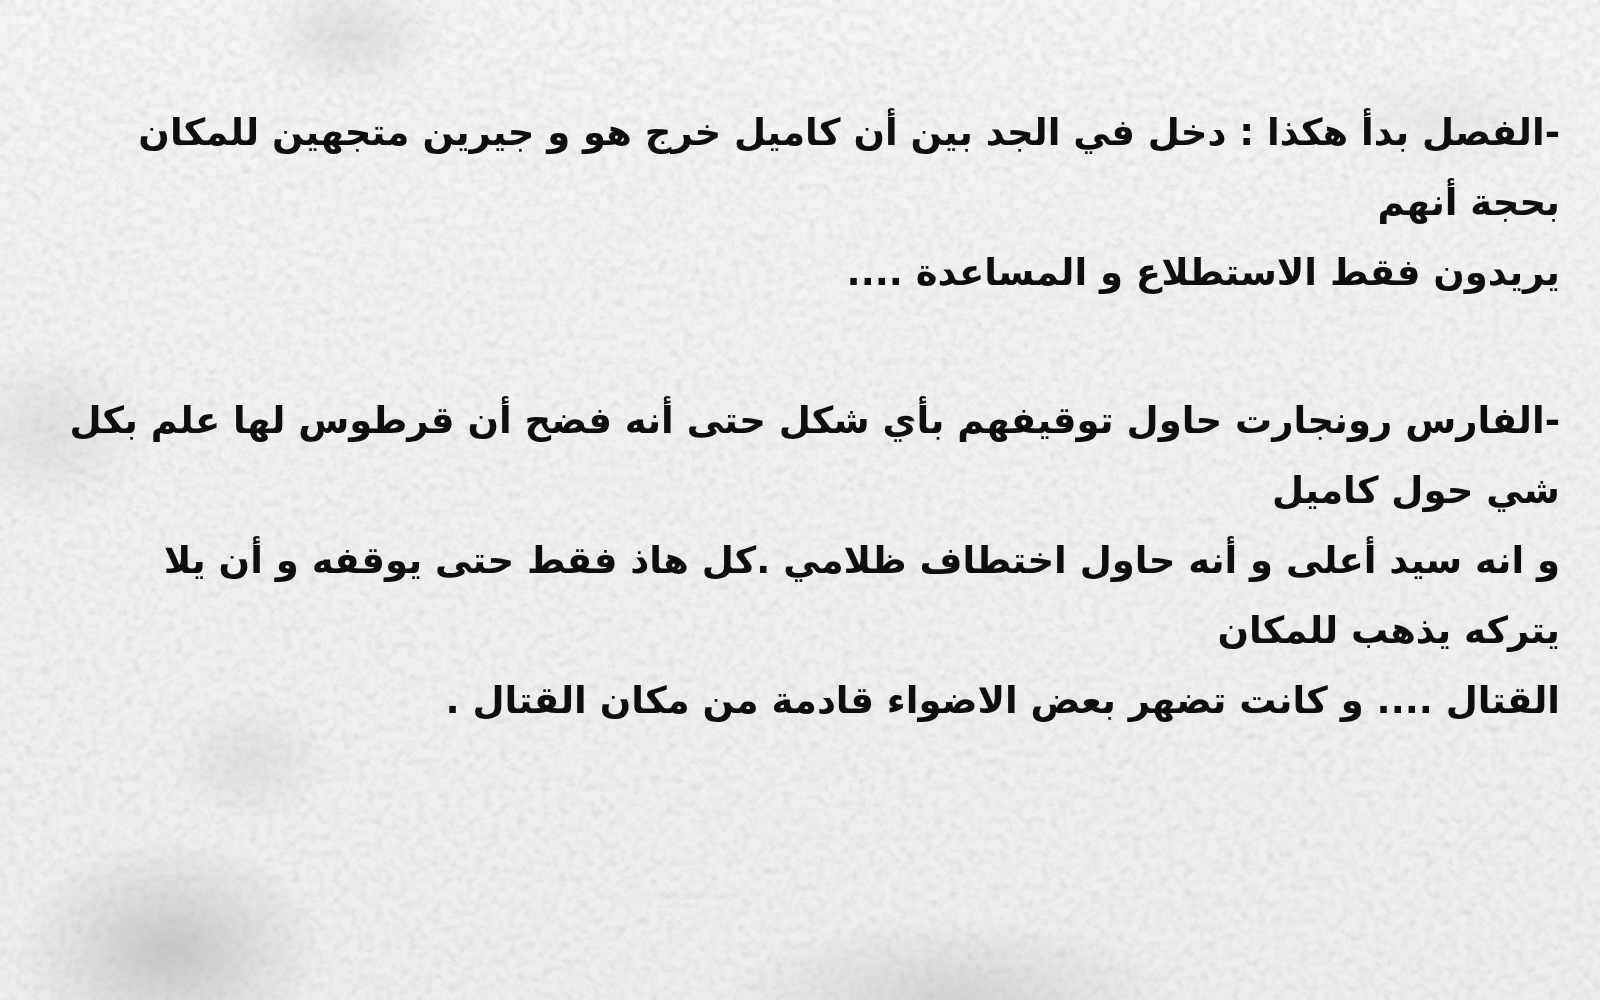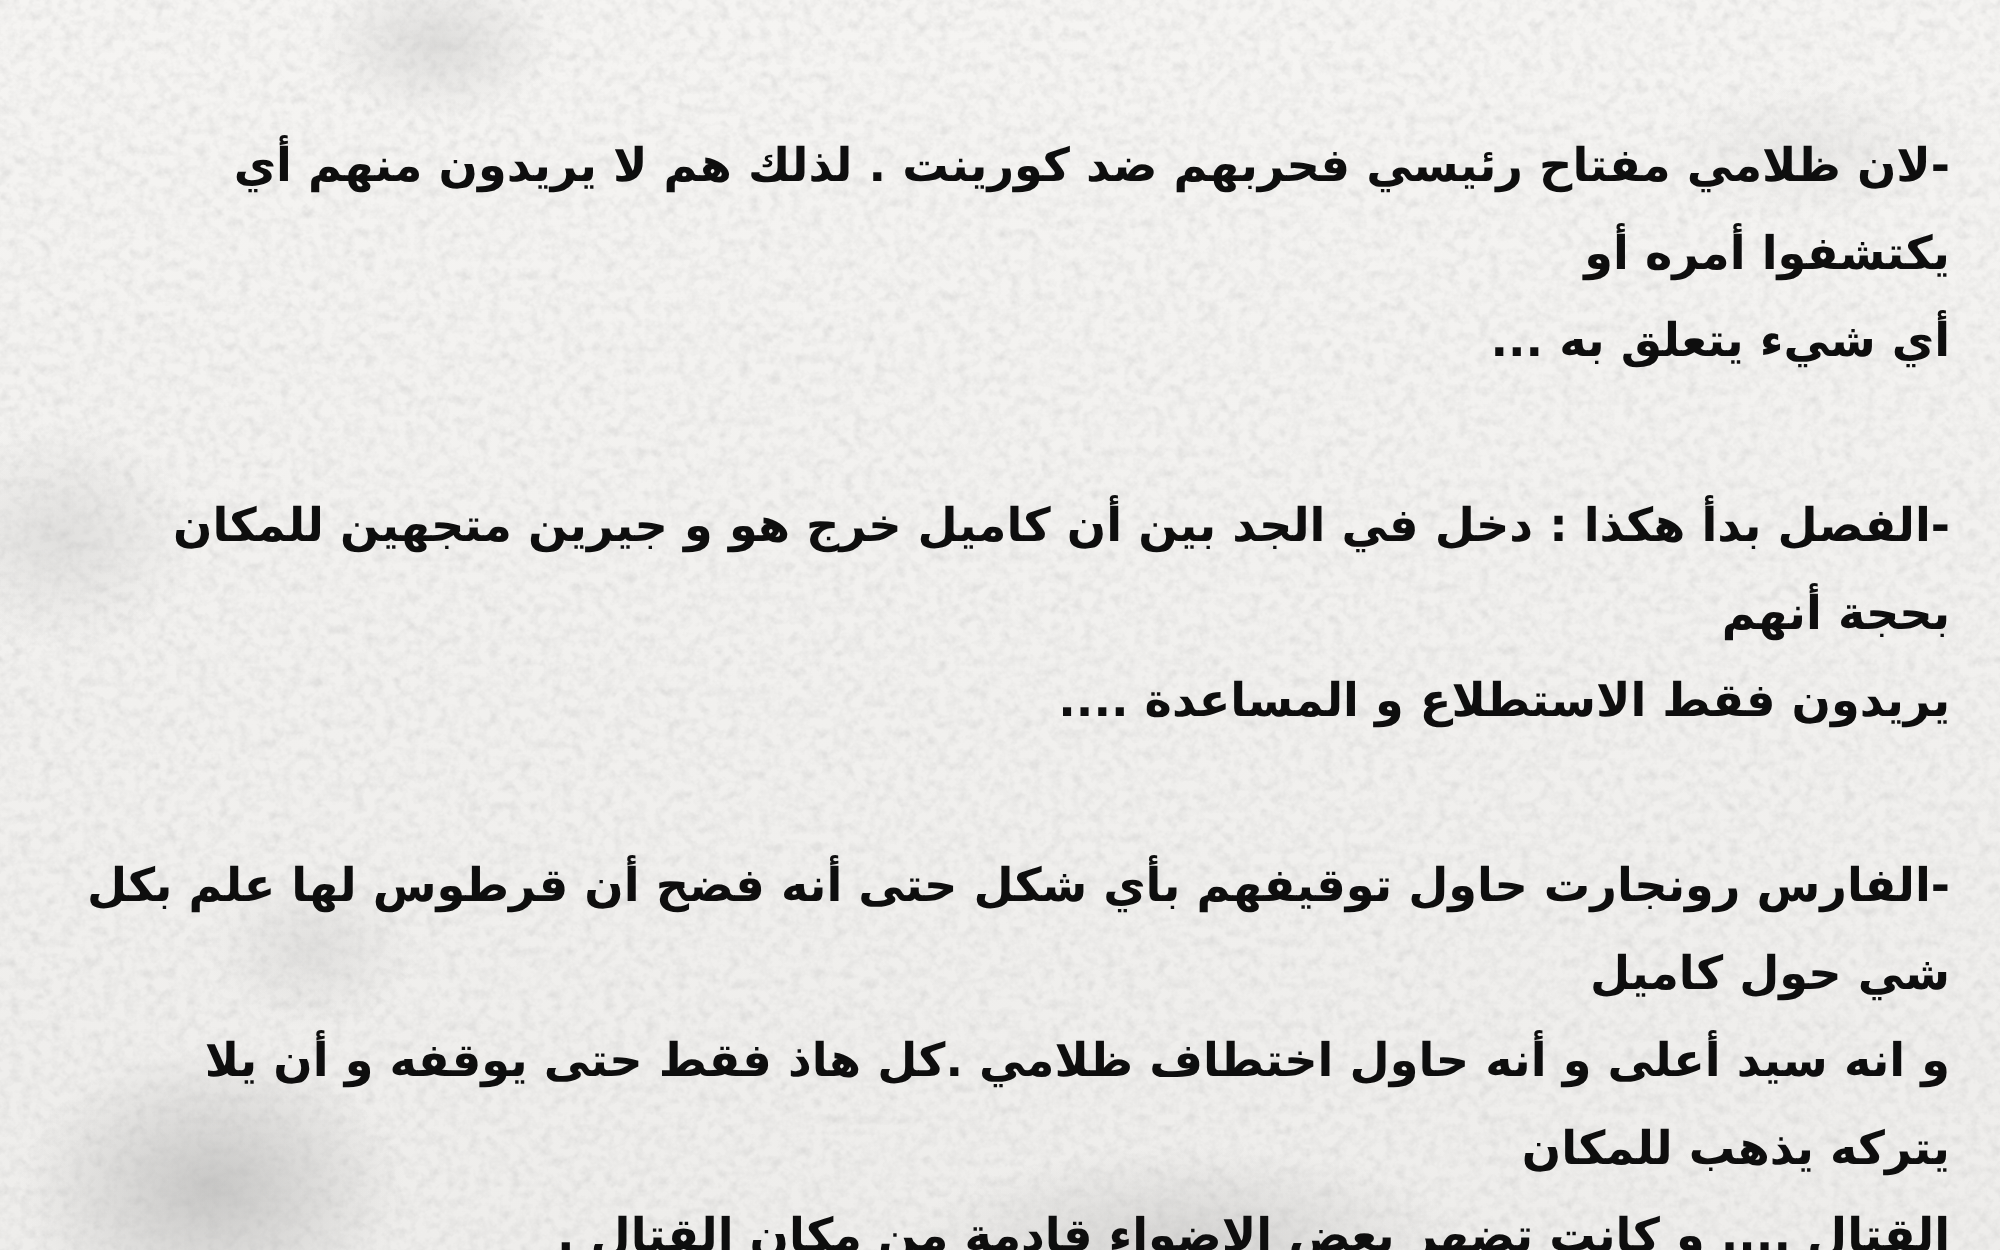--- a/index.html
+++ b/index.html
@@ -56,22 +56,20 @@
 
   <svg class="texture" width="1600" height="1000" aria-hidden="true">
     <filter id="paperNoise" x="0" y="0" width="100%" height="100%">
       <feTurbulence type="fractalNoise" baseFrequency="0.12" numOctaves="3" seed="4" stitchTiles="stitch"></feTurbulence>
       <feColorMatrix type="matrix" values="0 0 0 0 0.45  0 0 0 0 0.45  0 0 0 0 0.45  0.55 0.55 0.55 0 -0.72"></feColorMatrix>
     </filter>
     <rect width="1600" height="1000" filter="url(#paperNoise)" opacity="0.5"></rect>
   </svg>
 
   <div class="text-block">
-    <p>-لان ظلامي مفتاح رئيسي فحربهم ضد كورينت . لذلك هم لا يريدون  منهم أي يكتشفوا أمره أو
-أي شيء يتعلق به ...</p>
     <p>-الفصل بدأ هكذا : دخل في الجد بين أن كاميل خرج هو و جيرين متجهين للمكان بحجة أنهم
 يريدون فقط الاستطلاع و المساعدة ....</p>
     <p>-الفارس رونجارت حاول توقيفهم بأي شكل حتى أنه فضح أن قرطوس لها علم بكل شي حول كاميل
 و انه سيد أعلى و أنه حاول اختطاف ظلامي .كل هاذ فقط حتى يوقفه و أن يلا يتركه يذهب للمكان
 القتال .... و كانت تضهر بعض الاضواء قادمة من مكان القتال .</p>
     
     
   </div>
 
 </div>

